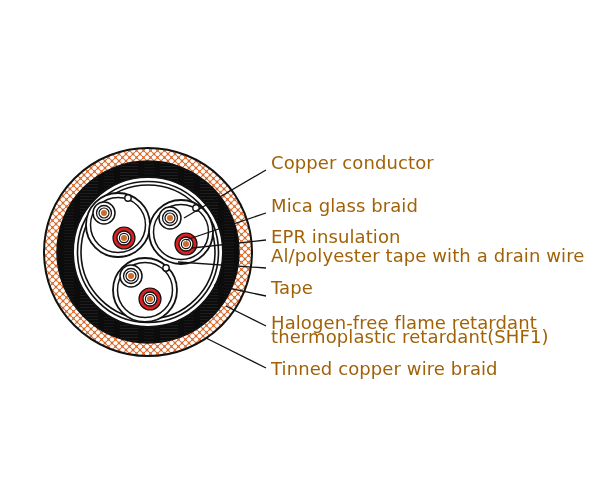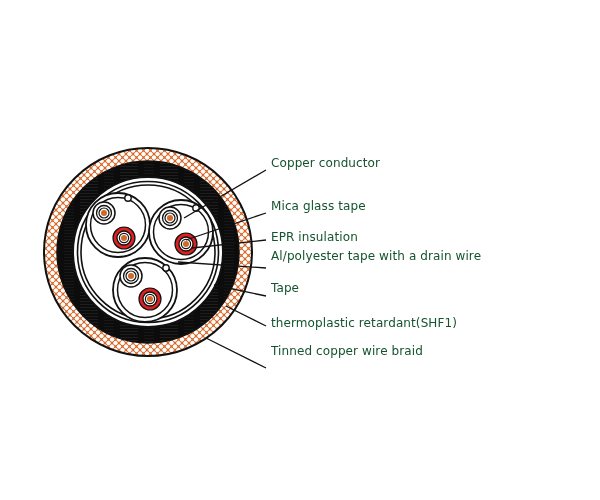--- a/index.html
+++ b/index.html
@@ -1,19 +1,19 @@
 <!DOCTYPE html>
 <html><head>
   <meta charset="utf-8">
   <style>
     html, body { margin: 0; padding: 0; background: #ffffff; }
     body { width: 600px; height: 500px; position: relative; overflow: hidden;
            font-family: "DejaVu Sans", sans-serif; }
     #diagram { position: absolute; left: 0; top: 0; width: 600px; height: 500px; }
-    .label { position: absolute; left: 271px; font-size: 12px; color: #14532d;
+    .label { position: absolute; left: 271px; font-size: 18px; color: #a16207;
              white-space: nowrap; line-height: 16px; letter-spacing: 0.1px; }
     .label-two { line-height: 14px; }
   </style>
 </head>
 <body>
 
 <svg id="diagram" viewBox="0 0 600 500" xmlns="http://www.w3.org/2000/svg">
   <defs>
     <pattern id="braidPat" patternUnits="userSpaceOnUse" width="7" height="7">
       <rect width="7" height="7" fill="#f3d9c4"></rect>
@@ -87,20 +87,21 @@
       <line x1="186" y1="240" x2="266" y2="213"></line>
       <line x1="192" y1="248" x2="266" y2="240"></line>
       <line x1="178" y1="262" x2="266" y2="268"></line>
       <line x1="214" y1="285" x2="266" y2="296"></line>
       <line x1="226" y1="306" x2="266" y2="326"></line>
       <line x1="206" y1="338" x2="266" y2="368"></line>
     </g>
 </svg>
 
 <div class="label" style="top:155px">Copper conductor</div>
-<div class="label" style="top:198px">Mica glass tape</div>
+<div class="label" style="top:198px">Mica glass braid</div>
 <div class="label" style="top:229px">EPR insulation</div>
 <div class="label" style="top:248px">Al/polyester tape with a drain wire</div>
 <div class="label" style="top:280px">Tape</div>
 <div class="label label-two" style="top:316px">
+  <div>Halogen-free flame retardant</div>
   <div>thermoplastic retardant(SHF1)</div>
 </div>
-<div class="label" style="top:343px">Tinned copper wire braid</div>
+<div class="label" style="top:361px">Tinned copper wire braid</div>
 
 </body></html>

